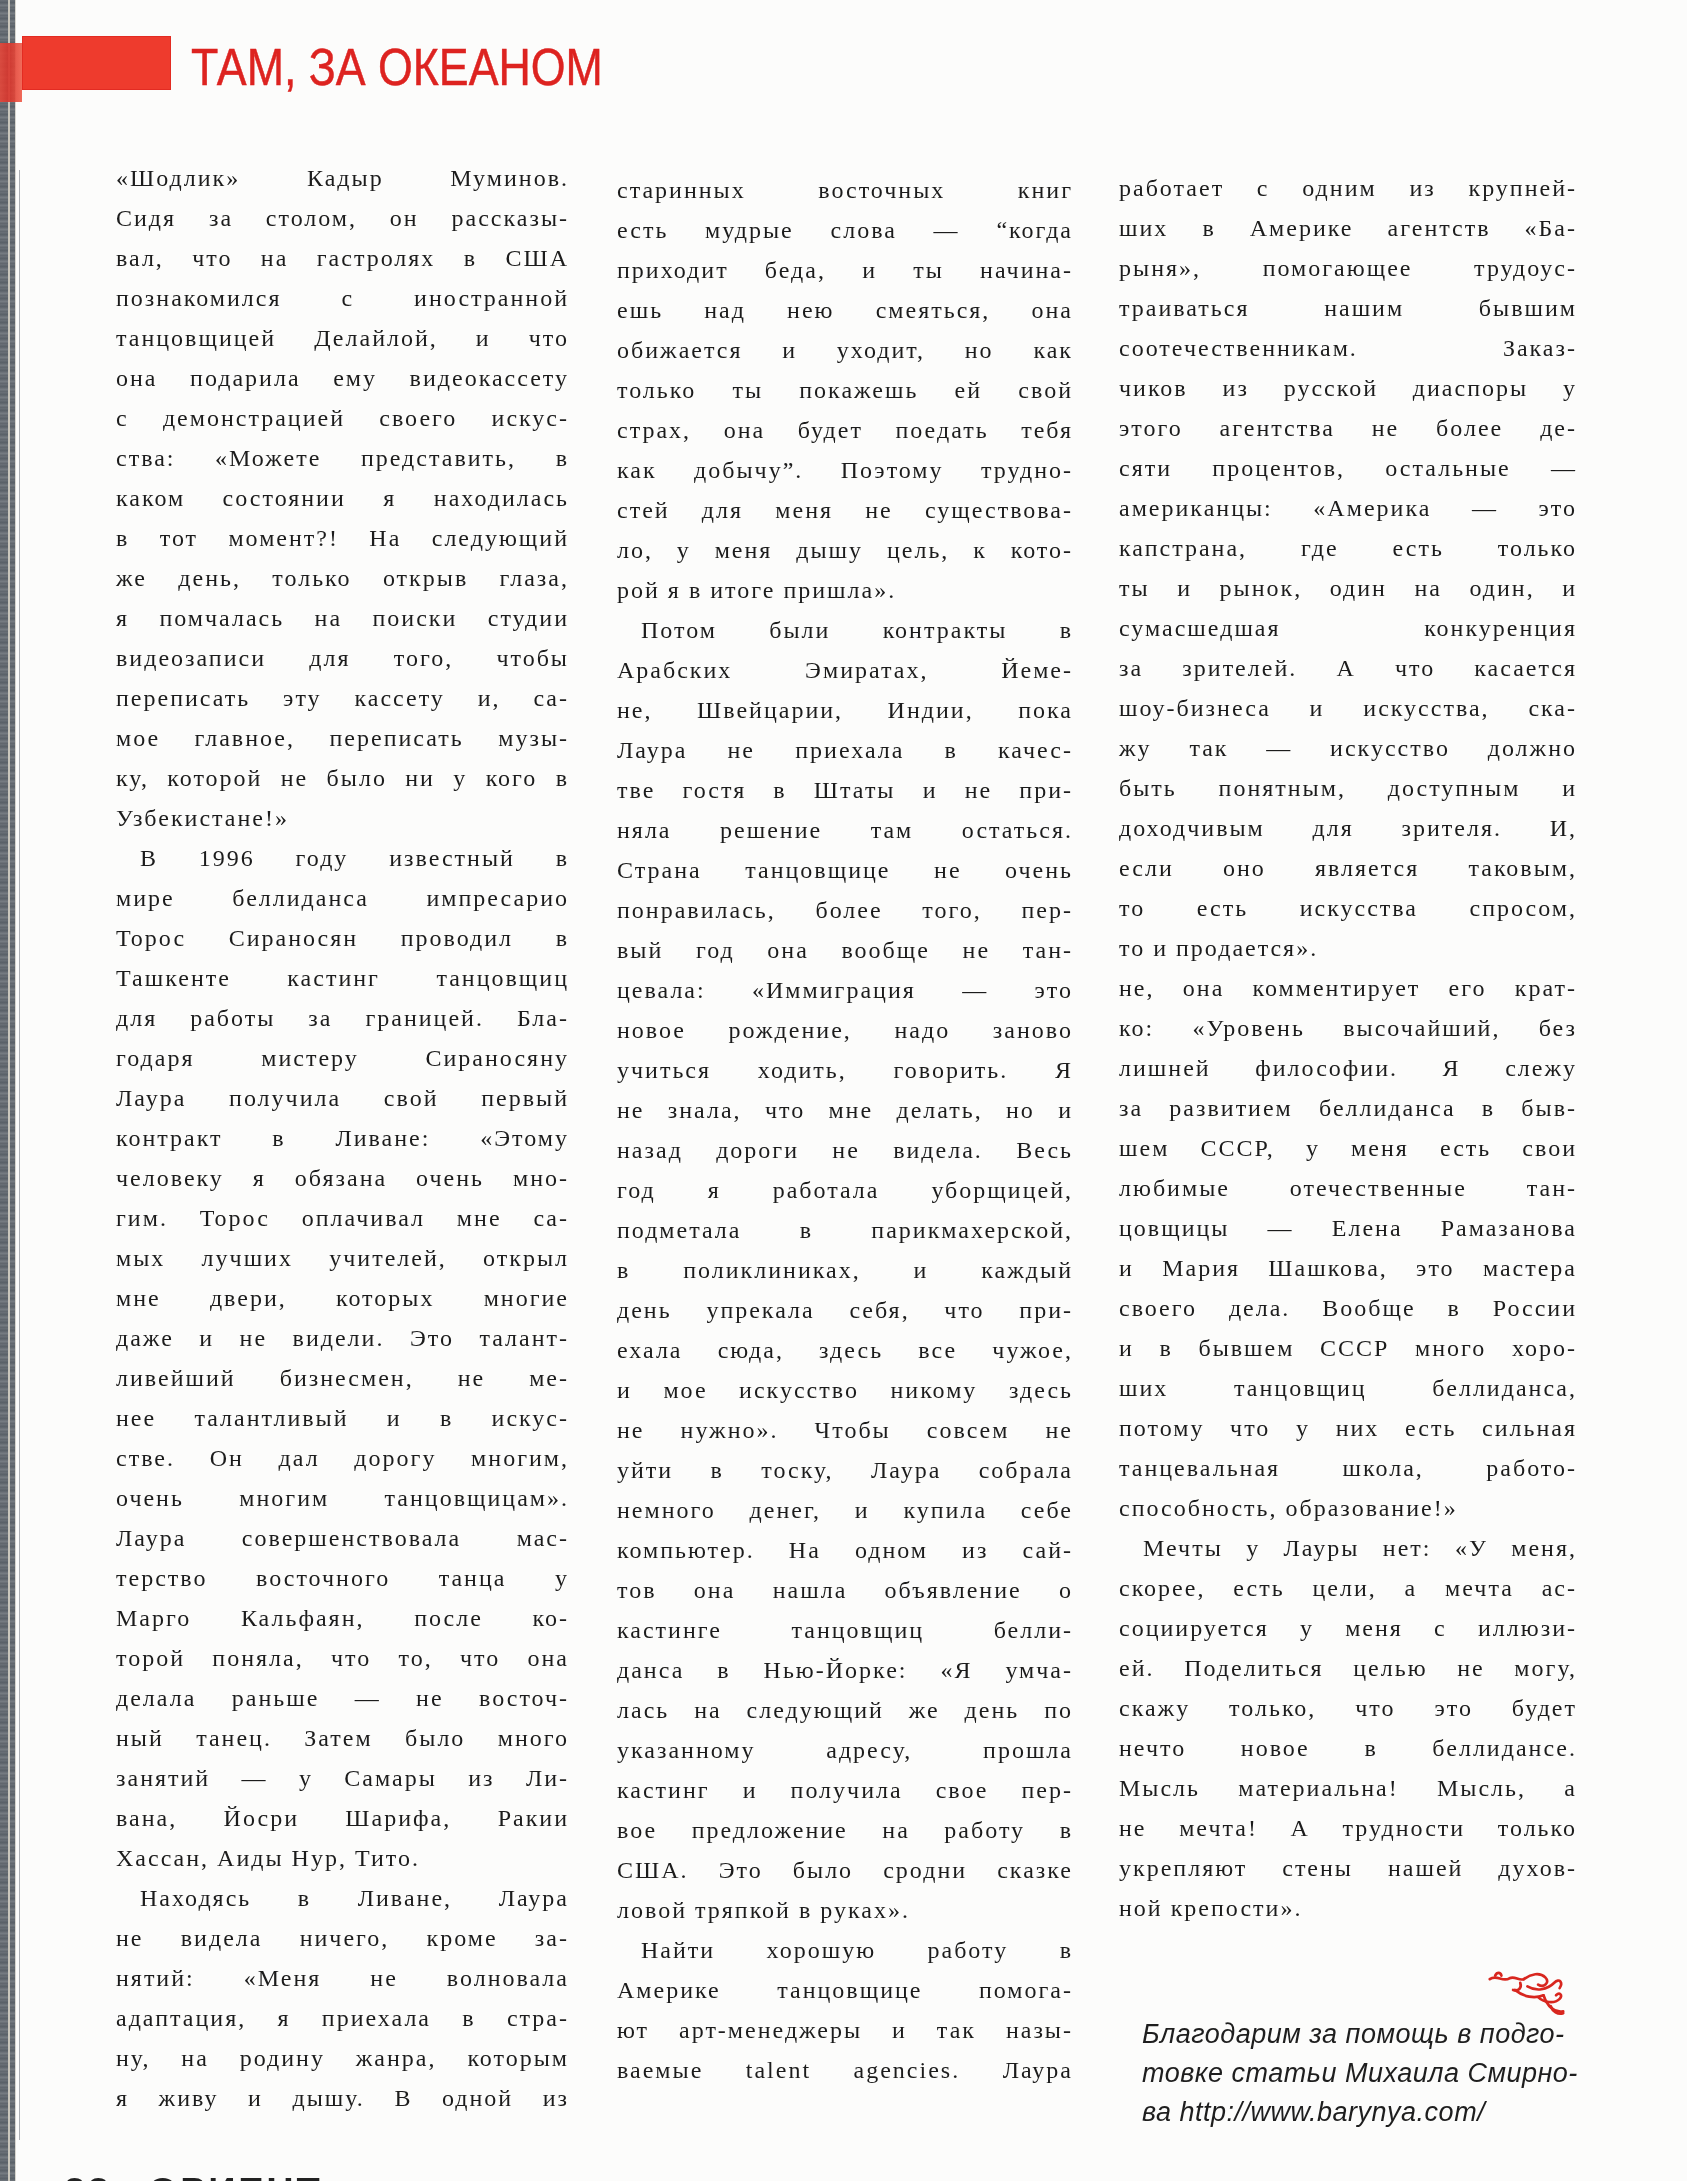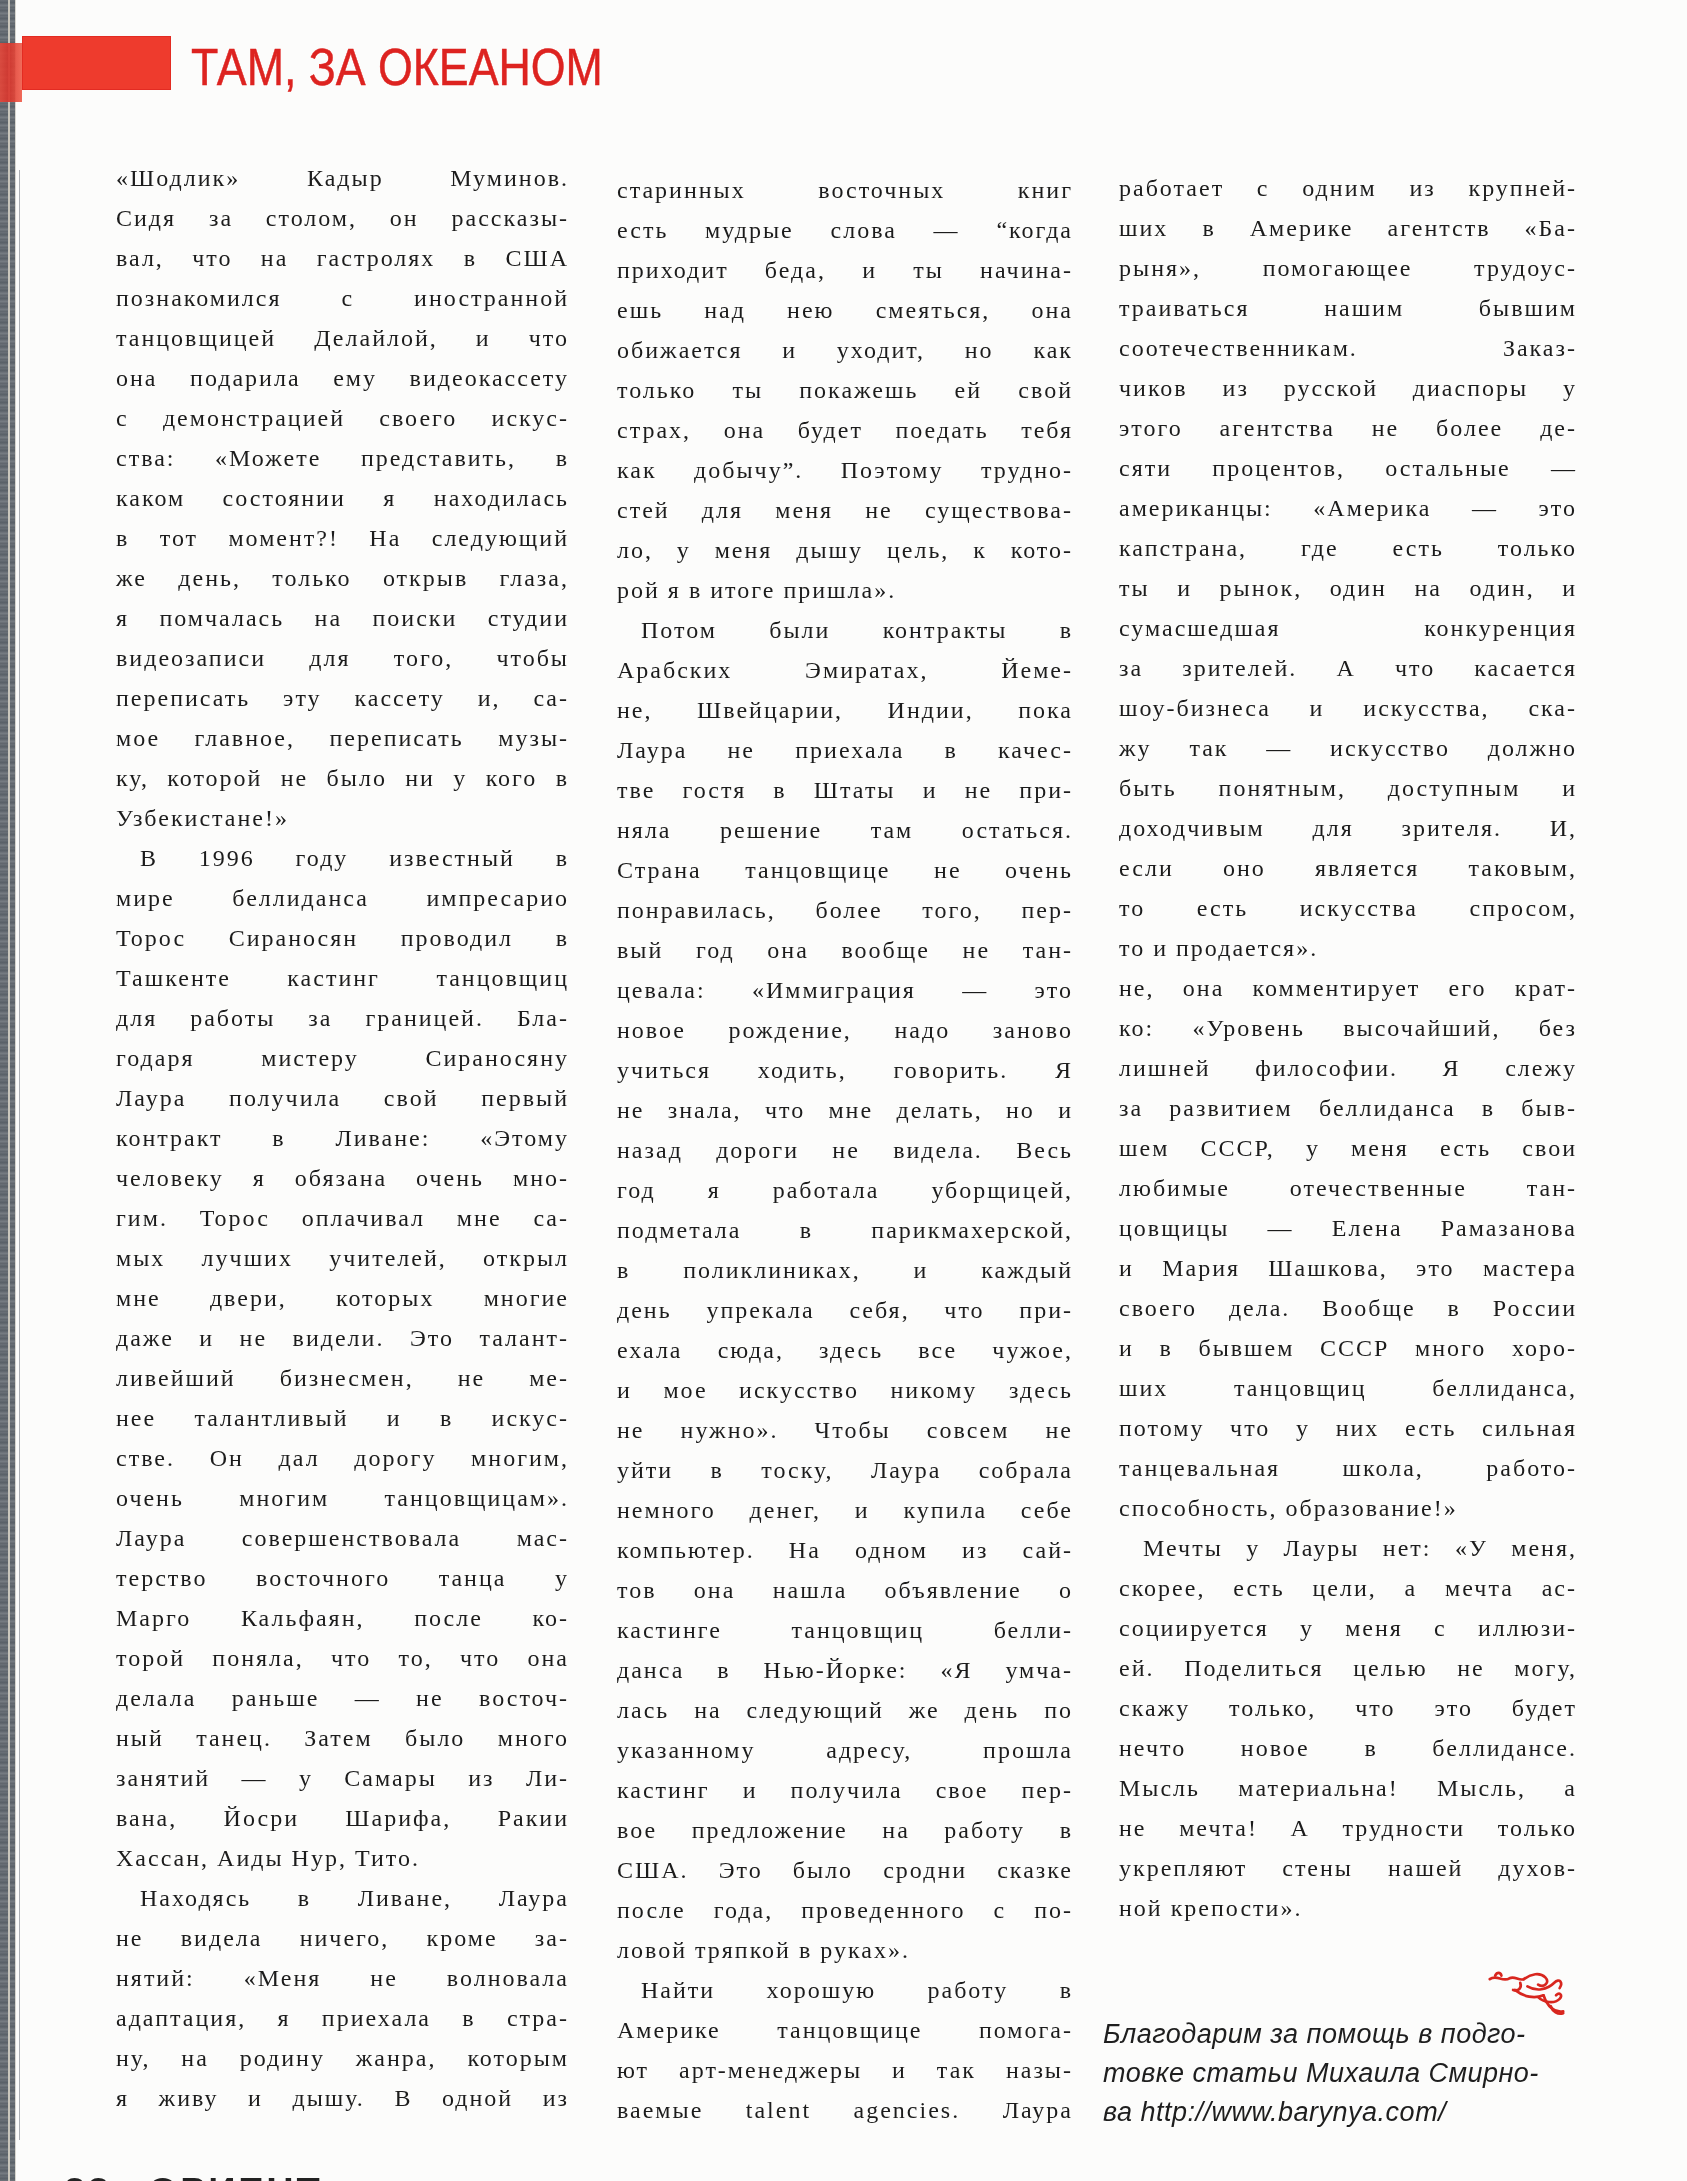--- a/index.html
+++ b/index.html
@@ -54,21 +54,21 @@
   .line.indent { padding-left: 24px; }
   .ornament {
     position: absolute; left: 1488px; top: 1970px; width: 77px; height: 47px;
   }
   .credit {
     position: absolute; left: 1103px; top: 2015px; width: 484px;
     font-family: "Liberation Sans", "DejaVu Sans", sans-serif;
     font-style: italic; font-size: 27px; line-height: 39px;
     color: #1e1e1e; letter-spacing: 0.5px;
   }
-  .credit .cline { display: block; white-space: nowrap; }
+  .credit .cline { display: block; white-space: nowrap; margin-left: 39px; }
   .footer {
     position: absolute; left: 64px; top: 2171px;
     font-family: "Liberation Sans", "DejaVu Sans", sans-serif;
     font-weight: bold; font-size: 38px; line-height: 43px; color: #222;
     letter-spacing: 2.7px; white-space: nowrap;
   }
   .footer .page-num { margin-right: 23px; }
 </style>
 </head>
 <body>
@@ -171,21 +171,20 @@
       <span class="line">немного денег, и купила себе</span>
       <span class="line">компьютер. На одном из сай-</span>
       <span class="line">тов она нашла объявление о</span>
       <span class="line">кастинге танцовщиц белли-</span>
       <span class="line">данса в Нью-Йорке: «Я умча-</span>
       <span class="line">лась на следующий же день по</span>
       <span class="line">указанному адресу, прошла</span>
       <span class="line">кастинг и получила свое пер-</span>
       <span class="line">вое предложение на работу в</span>
       <span class="line">США. Это было сродни сказке</span>
-      <span class="line">после года, проведенного с по-</span>
       <span class="line end">ловой тряпкой в руках».</span>
       <span class="line indent">Найти хорошую работу в</span>
       <span class="line">Америке танцовщице помога-</span>
       <span class="line">ют арт-менеджеры и так назы-</span>
       <span class="line">ваемые talent agencies. Лаура</span>
     </div>
   <div class="column col-3">
       <span class="line">работает с одним из крупней-</span>
       <span class="line">ших в Америке агентств «Ба-</span>
       <span class="line">рыня», помогающее трудоус-</span>

